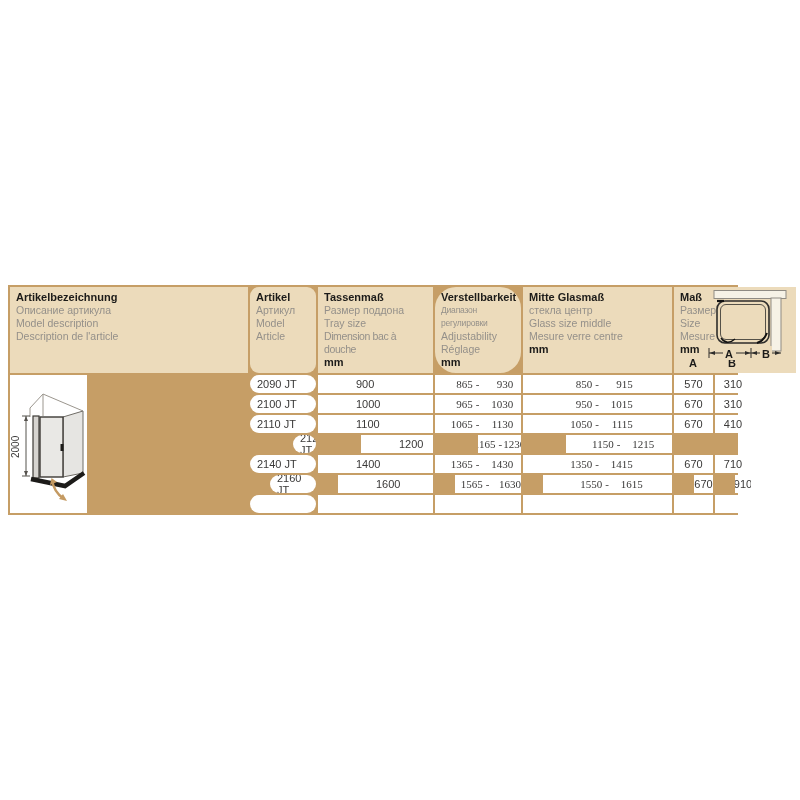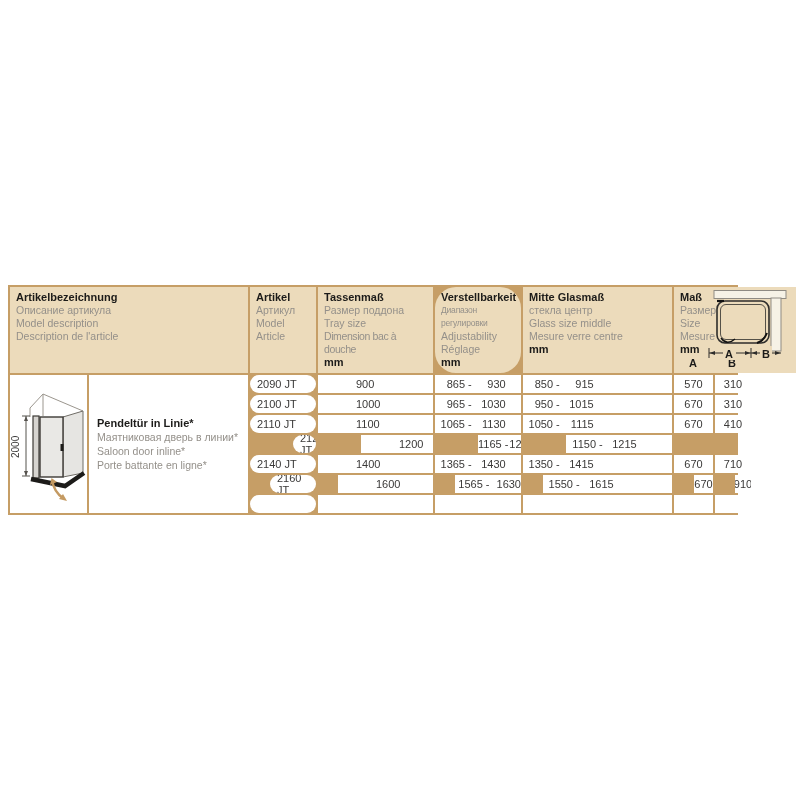--- a/index.html
+++ b/index.html
@@ -27,21 +27,21 @@
   }
   .cell{background:#ffffff;overflow:hidden;position:relative;box-sizing:border-box;}
   .hdr{background:var(--beige);padding:4px 5px 0 6px;}
   .t{font-size:11px;font-weight:bold;color:var(--dark);line-height:13px;}
   .g{font-size:10.5px;color:var(--gray);line-height:13px;}
   .g.cond{font-size:8.5px;letter-spacing:-0.2px;}
   .g.tight{letter-spacing:-0.4px;}
 
   
   .h-desc{grid-column:1/3;grid-row:1;}
-  .h-art{grid-column:3;grid-row:1;}
+  .h-art{grid-column:3;grid-row:1;border-radius:9px;}
   .h-tray{grid-column:4;grid-row:1;}
   .h-adj{grid-column:5;grid-row:1;border-radius:21px;}
   .h-glass{grid-column:6;grid-row:1;}
   .h-mass{grid-column:7/10;grid-row:1;padding:0;}
 
   .minmax{margin-top:3px;display:flex;justify-content:center;align-items:baseline;color:var(--tan);}
   .minmax .mx-l{font-size:16px;font-weight:800;letter-spacing:0.2px;}
 
   .mass-text{position:absolute;left:6px;top:4px;}
   .sub-a,.sub-b{position:absolute;top:70px;width:20px;text-align:center;
@@ -58,21 +58,21 @@
   .desc-cell .g{line-height:14px;font-size:10.5px;}
 
   .col3{grid-column:3;border-radius:9px;} .col4{grid-column:4;} .col5{grid-column:5;}
   .col6{grid-column:6;} .col7{grid-column:7;} .col8{grid-column:8;} .col9{grid-column:9;}
   .r2{grid-row:2;} .r3{grid-row:3;} .r4{grid-row:4;} .r5{grid-row:5;margin-left:43px;}
   .r6{grid-row:6;} .r7{grid-row:7;margin-left:20px;} .r8{grid-row:8;}
 
   .body{display:flex;align-items:center;font-size:11px;color:var(--data);}
   .c-art{padding-left:7px;}
   .c-tray{padding-left:38px;}
-  .c-range{justify-content:flex-start;}
+  .c-range{justify-content:center;font-family:Liberation Serif, serif;}
   .c-range .mn{display:inline-block;width:30px;text-align:right;}
   .c-range .mx{display:inline-block;width:33px;text-align:right;}
   .c-range .dash{display:inline-block;margin:0 1px 0 3px;}
   .c-ab{justify-content:center;}
 </style>
 </head>
 <body>
 
 <div class="spec-table">
 
@@ -171,26 +171,20 @@
       <polygon points="14,46 16,41 18,46" fill="#55524d"></polygon>
       <polygon points="14,96 16,101 18,96" fill="#55524d"></polygon>
       <text transform="translate(9,83) rotate(-90)" font-size="10" fill="#3a3938">2000</text>
 
       <path d="M42 105 Q44 117 53 123" fill="none" stroke="#c49a62" stroke-width="2.4"></path>
       <polygon points="40,110 41.5,103 47,107" fill="#c49a62"></polygon>
       <polygon points="49,124 57,126 53,119" fill="#c49a62"></polygon>
     </svg>
   </div>
 
-  <div class="cell desc-cell">
-    <div class="t">Pendeltür in Linie*</div>
-    <div class="g">Маятниковая дверь в линии*</div>
-    <div class="g">Saloon door inline*</div>
-    <div class="g">Porte battante en ligne*</div>
-  </div>
 
   <div class="cell body c-art col3 r2">2090 JT</div>
   <div class="cell body c-tray col4 r2">900</div>
   <div class="cell body c-range col5 r2">
       <span class="mn">865</span>
       <span class="dash">-</span>
       <span class="mx">930</span>
     </div>
   <div class="cell body c-range col6 r2">
       <span class="mn">850</span>

